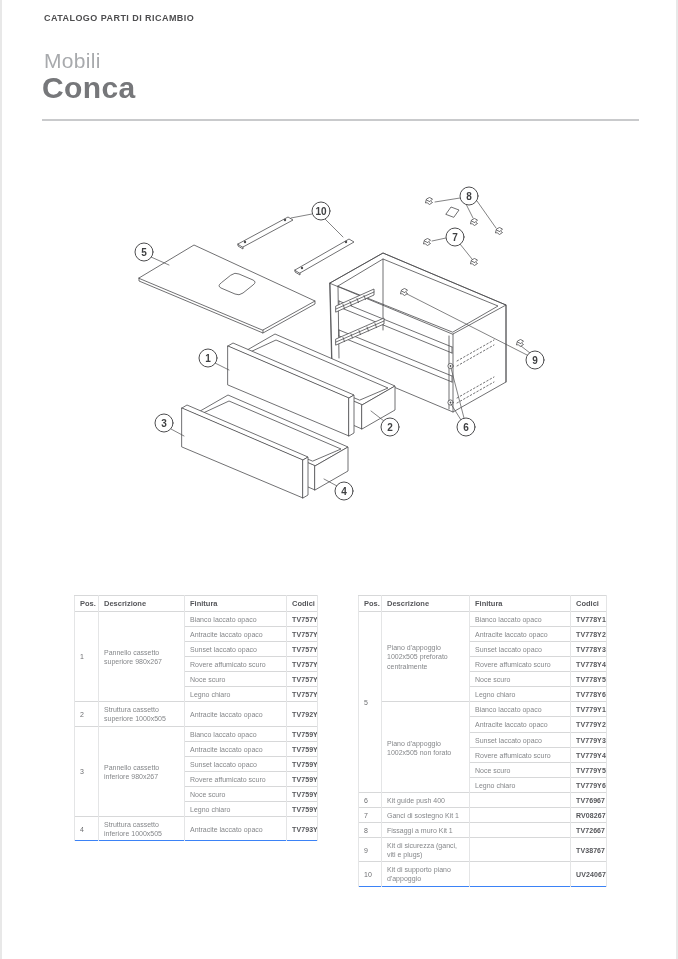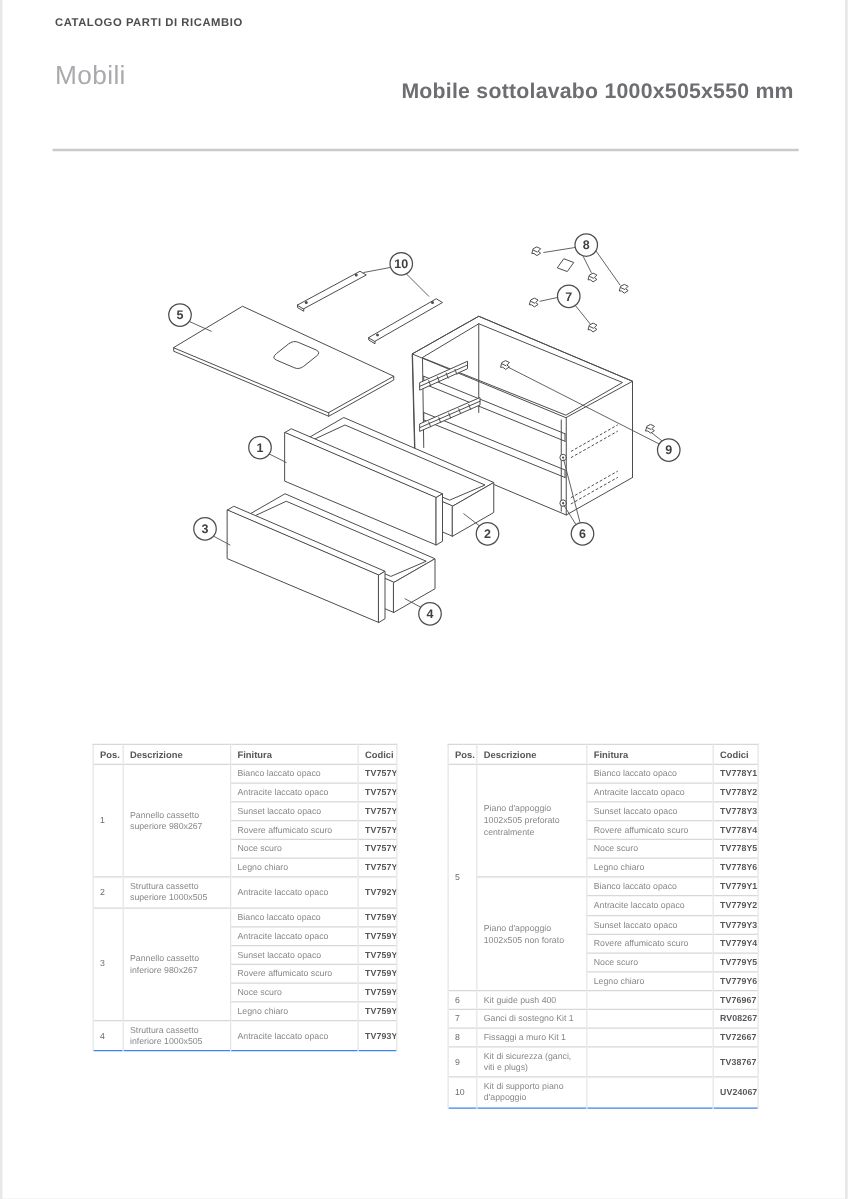--- a/index.html
+++ b/index.html
@@ -53,22 +53,22 @@
     font-size:8px; font-weight:600; color:#76777a;
   }
 </style>
 </head>
 <body>
 
 <div class="page">
 
   <div class="eyebrow">CATALOGO PARTI DI RICAMBIO</div>
   <div class="series-label">Mobili</div>
+  <div class="series-name">Conca</div>
   <div class="model-block">
-    <div>Mobile sottolavabo 1000x505x550 mm</div>
   </div>
   <div class="rule"></div>
 
   <svg class="diagram" viewBox="0 140 678 430" fill="none" stroke="#4d4d4f" stroke-width="0.8" stroke-linejoin="round" stroke-linecap="round">
     <defs>
       <g id="clip">
         <path d="M-3.5,1.5 L-2.5,-2 L0.5,-3.5 L3.5,-2 L1.5,0 L3.5,1.5 L0.5,3.5 L-1.5,2 Z M-2.2,-0.8 L0.8,0.6"></path>
       </g>
     </defs>
 

